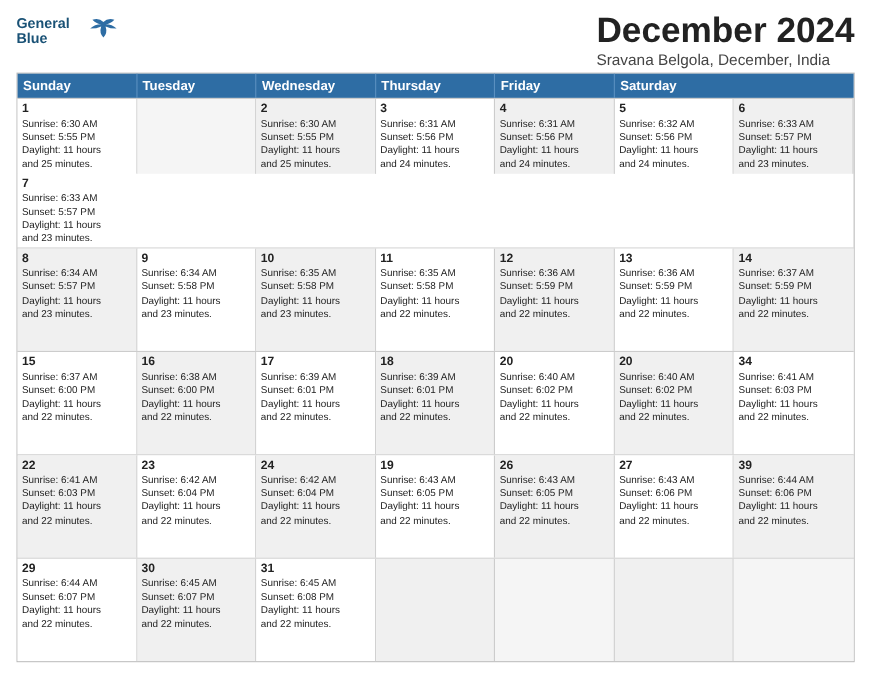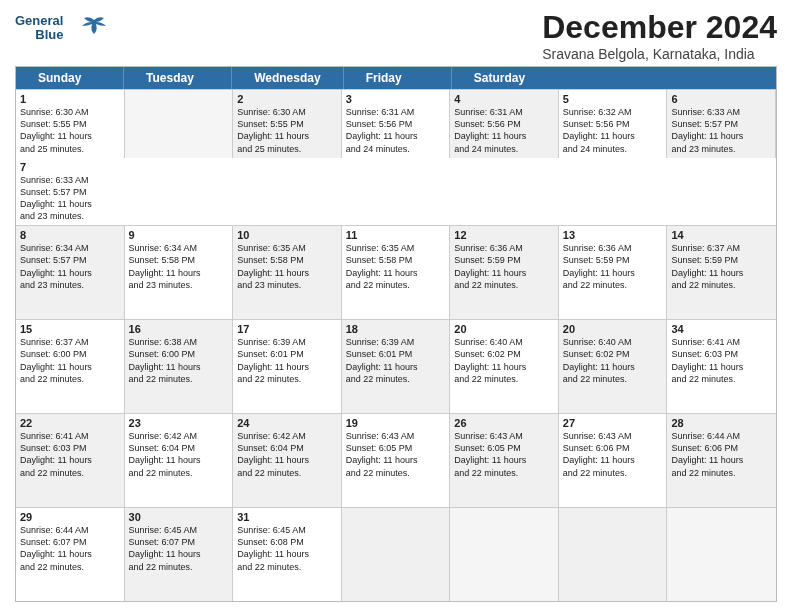--- a/index.html
+++ b/index.html
@@ -56,21 +56,21 @@
     }
     .cal-header {
       display: grid;
       grid-template-columns: repeat(7, 1fr);
       background: #2e6da4;
     }
     .cal-header-cell {
       color: #fff;
       font-size: 12px;
       font-weight: bold;
-      padding: 4px 22px;
+      padding: 4px 5px;
       text-align: left;
       border-right: 1px solid #5a90c0;
     }
     .cal-header-cell:last-child { border-right: none; }
     .cal-body {
       flex: 1;
       display: flex;
       flex-direction: column;
     }
     .cal-week {
@@ -102,42 +102,43 @@
       color: #222;
     }
   </style>
 </head>
 <body>
 
 <div class="page">
   <div class="header">
     <div class="logo">
       <div>
-        <div style="display:flex;align-items:center;gap:17px;text-align:right;">
+        <div style="display:flex;align-items:center;gap:17px;">
           <div>
             <div class="logo-text">General</div>
             <div class="logo-text">Blue</div>
           </div>
           <svg width="28" height="24" viewBox="0 0 28 24">
             <path d="M14 4 Q18 0 24 2 Q20 6 16 6 Q22 6 26 10 Q20 10 16 8 Q18 14 14 18 Q10 14 12 8 Q8 10 2 10 Q6 6 12 6 Q8 6 4 2 Q10 0 14 4Z" fill="#2e6da4"></path>
           </svg>
         </div>
       </div>
     </div>
     <div class="title-section">
       <div class="month-title">December 2024</div>
-      <div class="location">Sravana Belgola, Karnataka, India</div>
+      <div class="location">Sravana Belgola, December, India</div>
     </div>
   </div>
 
   <div class="calendar">
     <div class="cal-header">
       <div class="cal-header-cell">Sunday</div>
       <div class="cal-header-cell">Tuesday</div>
       <div class="cal-header-cell">Wednesday</div>
+      <div class="cal-header-cell">Thursday</div>
       <div class="cal-header-cell">Friday</div>
       <div class="cal-header-cell">Saturday</div>
     </div>
     <div class="cal-body" id="cal-body">
     <div class="cal-week">
           <div class="cal-cell"><span class="day-num">1</span><span class="cell-text">Sunrise: 6:30 AM<br>Sunset: 5:55 PM<br>Daylight: 11 hours<br>and 25 minutes.</span></div>
           <div class="cal-cell empty"></div>
           <div class="cal-cell shaded"><span class="day-num">2</span><span class="cell-text">Sunrise: 6:30 AM<br>Sunset: 5:55 PM<br>Daylight: 11 hours<br>and 25 minutes.</span></div>
           <div class="cal-cell"><span class="day-num">3</span><span class="cell-text">Sunrise: 6:31 AM<br>Sunset: 5:56 PM<br>Daylight: 11 hours<br>and 24 minutes.</span></div>
           <div class="cal-cell shaded"><span class="day-num">4</span><span class="cell-text">Sunrise: 6:31 AM<br>Sunset: 5:56 PM<br>Daylight: 11 hours<br>and 24 minutes.</span></div>
@@ -163,21 +164,21 @@
           <div class="cal-cell shaded"><span class="day-num">20</span><span class="cell-text">Sunrise: 6:40 AM<br>Sunset: 6:02 PM<br>Daylight: 11 hours<br>and 22 minutes.</span></div>
           <div class="cal-cell"><span class="day-num">34</span><span class="cell-text">Sunrise: 6:41 AM<br>Sunset: 6:03 PM<br>Daylight: 11 hours<br>and 22 minutes.</span></div>
         </div>
         <div class="cal-week">
           <div class="cal-cell shaded"><span class="day-num">22</span><span class="cell-text">Sunrise: 6:41 AM<br>Sunset: 6:03 PM<br>Daylight: 11 hours<br>and 22 minutes.</span></div>
           <div class="cal-cell"><span class="day-num">23</span><span class="cell-text">Sunrise: 6:42 AM<br>Sunset: 6:04 PM<br>Daylight: 11 hours<br>and 22 minutes.</span></div>
           <div class="cal-cell shaded"><span class="day-num">24</span><span class="cell-text">Sunrise: 6:42 AM<br>Sunset: 6:04 PM<br>Daylight: 11 hours<br>and 22 minutes.</span></div>
           <div class="cal-cell"><span class="day-num">19</span><span class="cell-text">Sunrise: 6:43 AM<br>Sunset: 6:05 PM<br>Daylight: 11 hours<br>and 22 minutes.</span></div>
           <div class="cal-cell shaded"><span class="day-num">26</span><span class="cell-text">Sunrise: 6:43 AM<br>Sunset: 6:05 PM<br>Daylight: 11 hours<br>and 22 minutes.</span></div>
           <div class="cal-cell"><span class="day-num">27</span><span class="cell-text">Sunrise: 6:43 AM<br>Sunset: 6:06 PM<br>Daylight: 11 hours<br>and 22 minutes.</span></div>
-          <div class="cal-cell shaded"><span class="day-num">28</span><span class="cell-text">Sunrise: 6:44 AM<br>Sunset: 6:06 PM<br>Daylight: 11 hours<br>and 22 minutes.</span></div>
+          <div class="cal-cell shaded"><span class="day-num">39</span><span class="cell-text">Sunrise: 6:44 AM<br>Sunset: 6:06 PM<br>Daylight: 11 hours<br>and 22 minutes.</span></div>
         </div>
         <div class="cal-week">
           <div class="cal-cell"><span class="day-num">29</span><span class="cell-text">Sunrise: 6:44 AM<br>Sunset: 6:07 PM<br>Daylight: 11 hours<br>and 22 minutes.</span></div>
           <div class="cal-cell shaded"><span class="day-num">30</span><span class="cell-text">Sunrise: 6:45 AM<br>Sunset: 6:07 PM<br>Daylight: 11 hours<br>and 22 minutes.</span></div>
           <div class="cal-cell"><span class="day-num">31</span><span class="cell-text">Sunrise: 6:45 AM<br>Sunset: 6:08 PM<br>Daylight: 11 hours<br>and 22 minutes.</span></div>
           <div class="cal-cell empty shaded"></div>
           <div class="cal-cell empty"></div>
           <div class="cal-cell empty shaded"></div>
           <div class="cal-cell empty"></div>
         </div>

